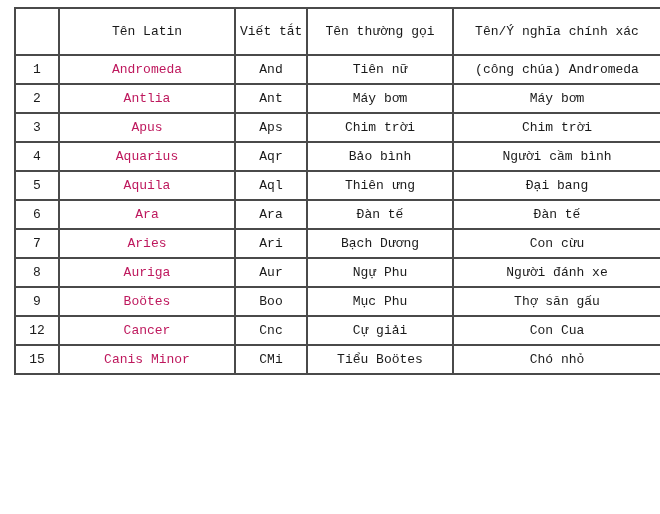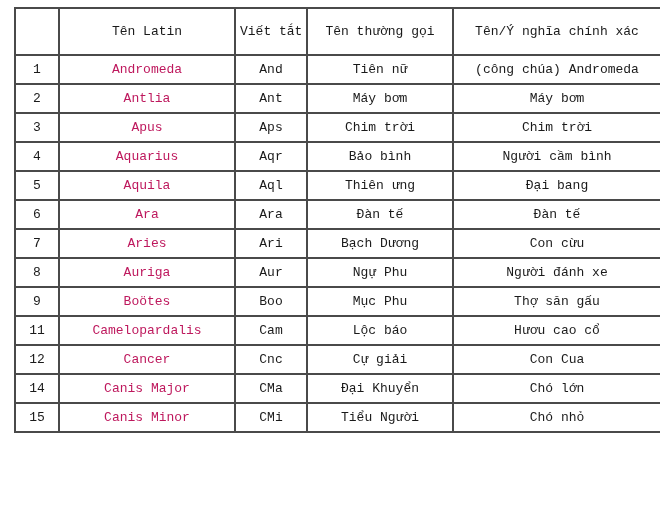--- a/index.html
+++ b/index.html
@@ -129,41 +129,27 @@
         <td>Người đánh xe</td>
       </tr>
       <tr>
         <td>9</td>
         <td class="latin">Boötes</td>
         <td>Boo</td>
         <td>Mục Phu</td>
         <td>Thợ săn gấu</td>
       </tr>
       <tr>
-        <td>11</td>
-        <td class="latin">Camelopardalis</td>
-        <td>Cam</td>
-        <td>Lộc báo</td>
-        <td>Hươu cao cổ</td>
-      </tr>
-      <tr>
         <td>12</td>
         <td class="latin">Cancer</td>
         <td>Cnc</td>
         <td>Cự giải</td>
         <td>Con Cua</td>
       </tr>
       <tr>
-        <td>14</td>
-        <td class="latin">Canis Major</td>
-        <td>CMa</td>
-        <td>Đại Khuyển</td>
-        <td>Chó lớn</td>
-      </tr>
-      <tr>
         <td>15</td>
         <td class="latin">Canis Minor</td>
         <td>CMi</td>
-        <td>Tiểu Người</td>
+        <td>Tiểu Boötes</td>
         <td>Chó nhỏ</td>
       </tr>
     </tbody>
 </table>
 
 </body></html>

